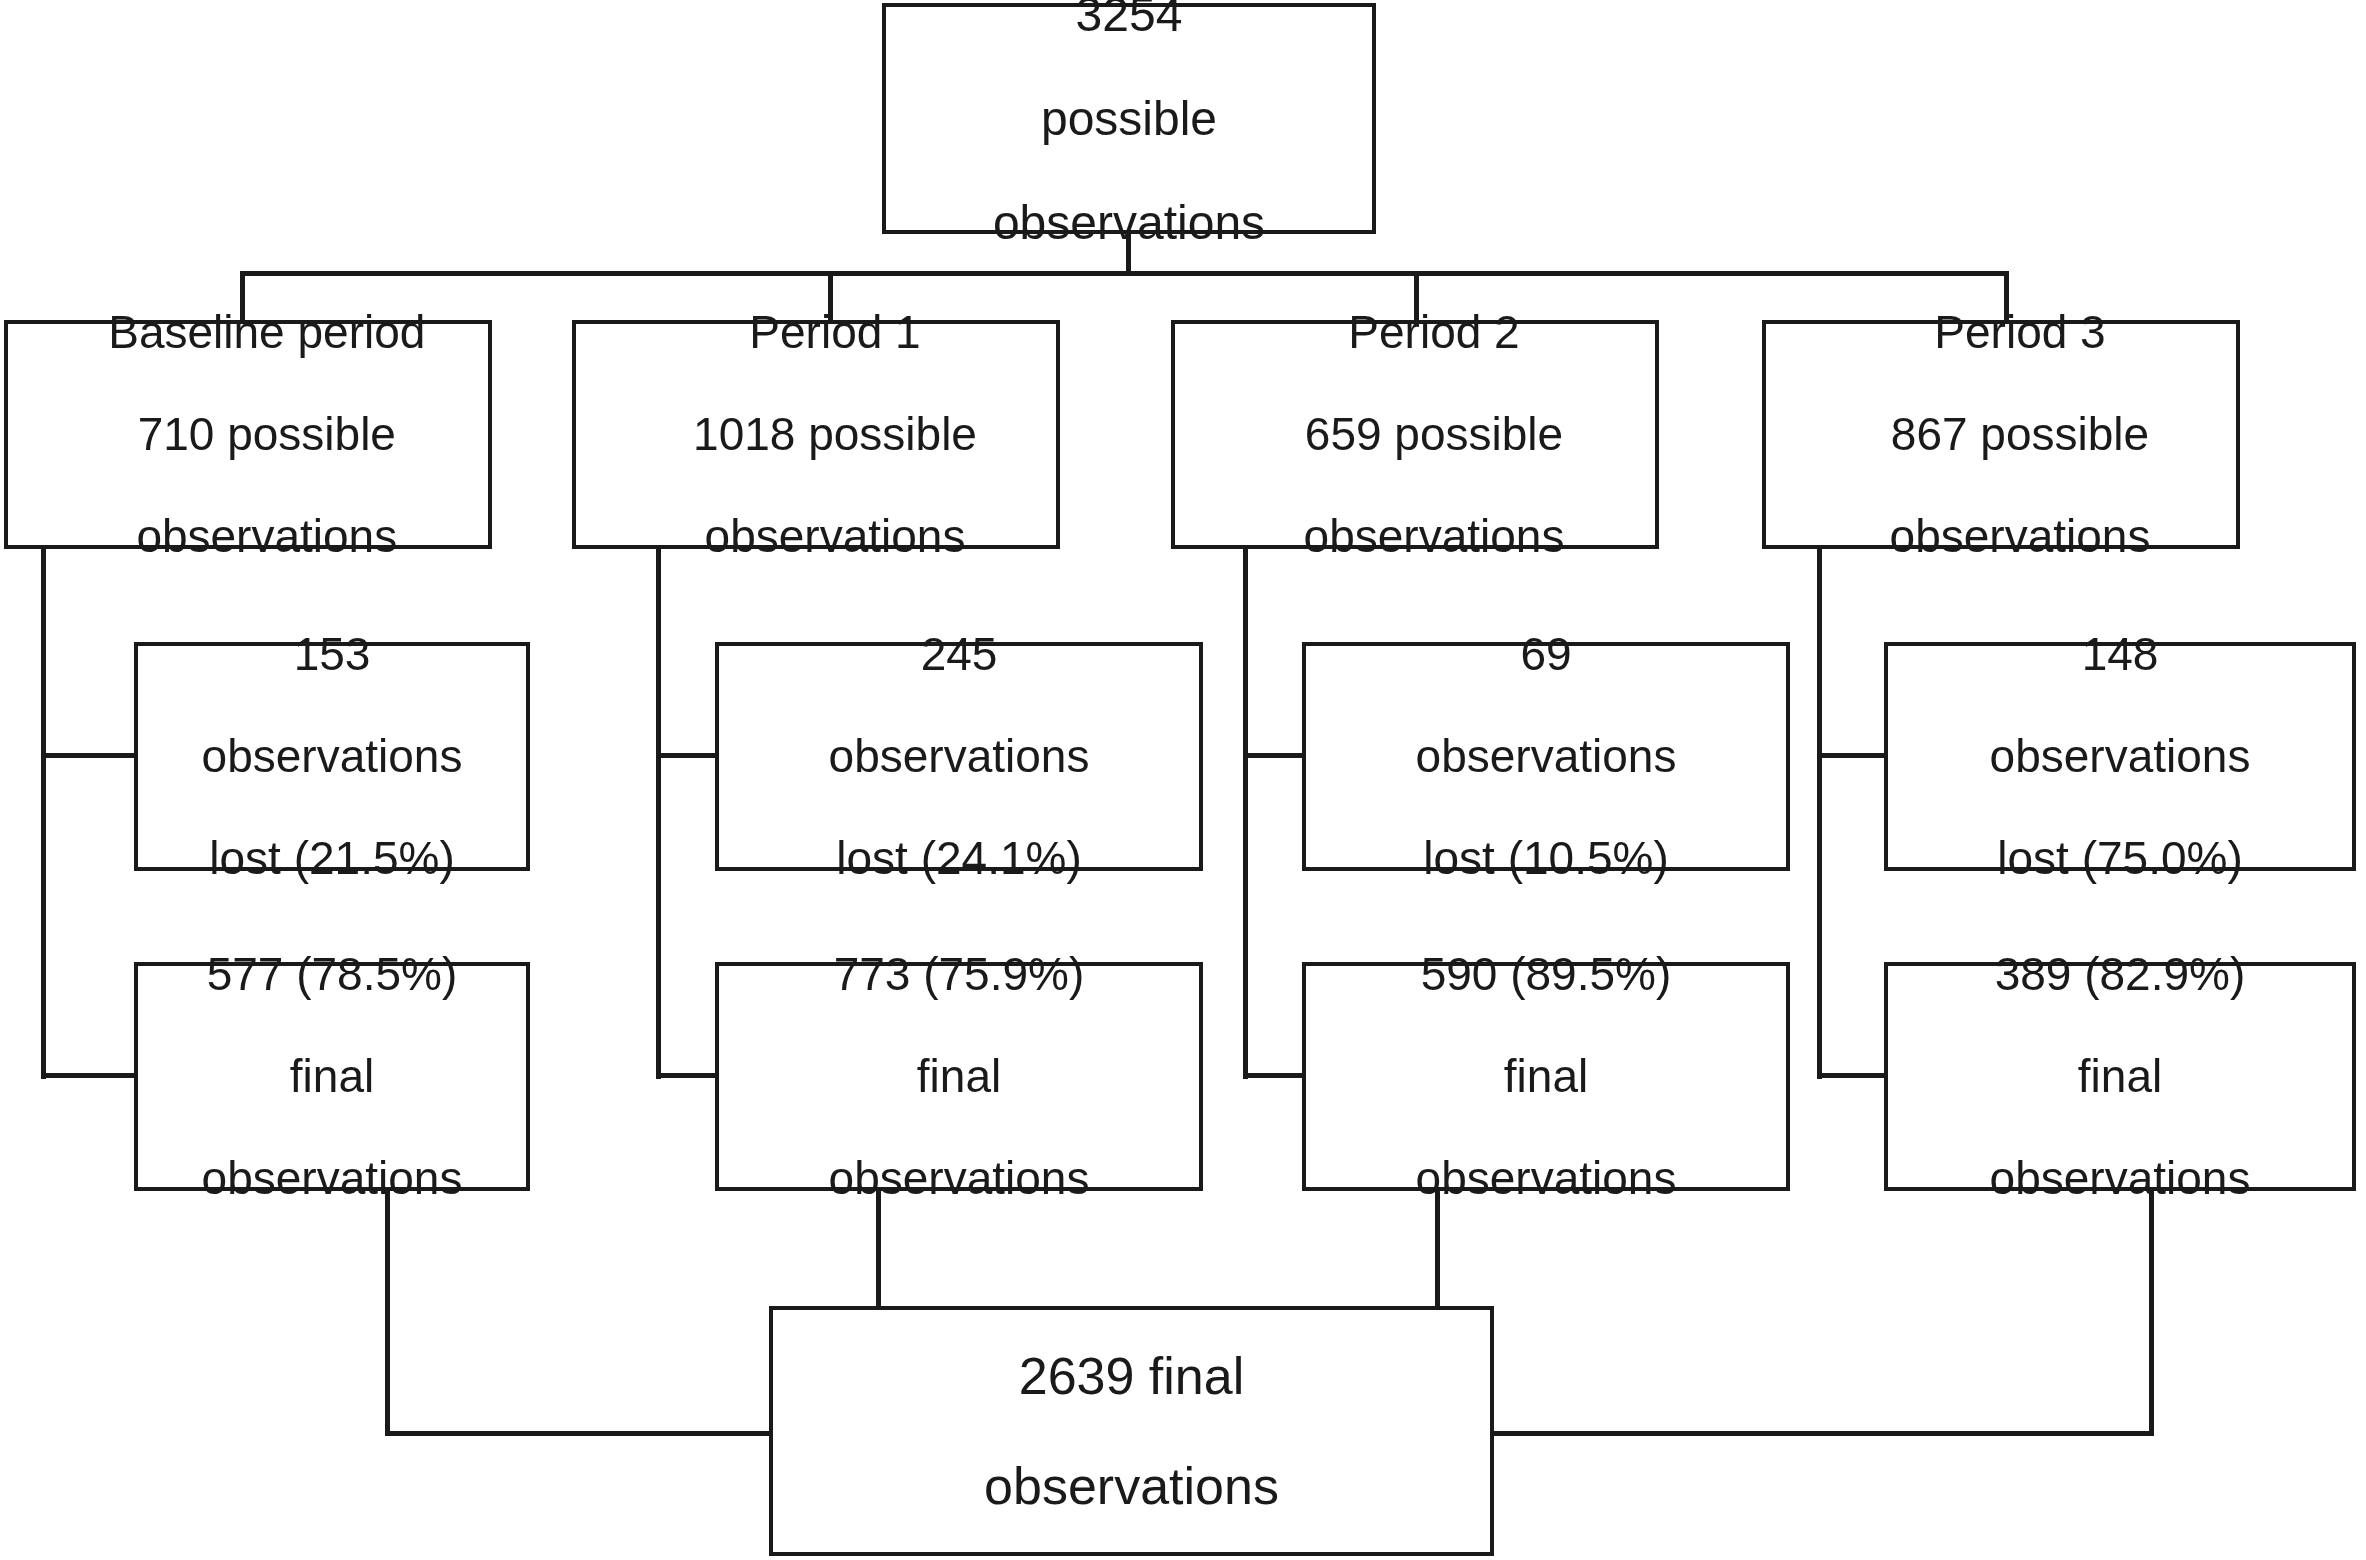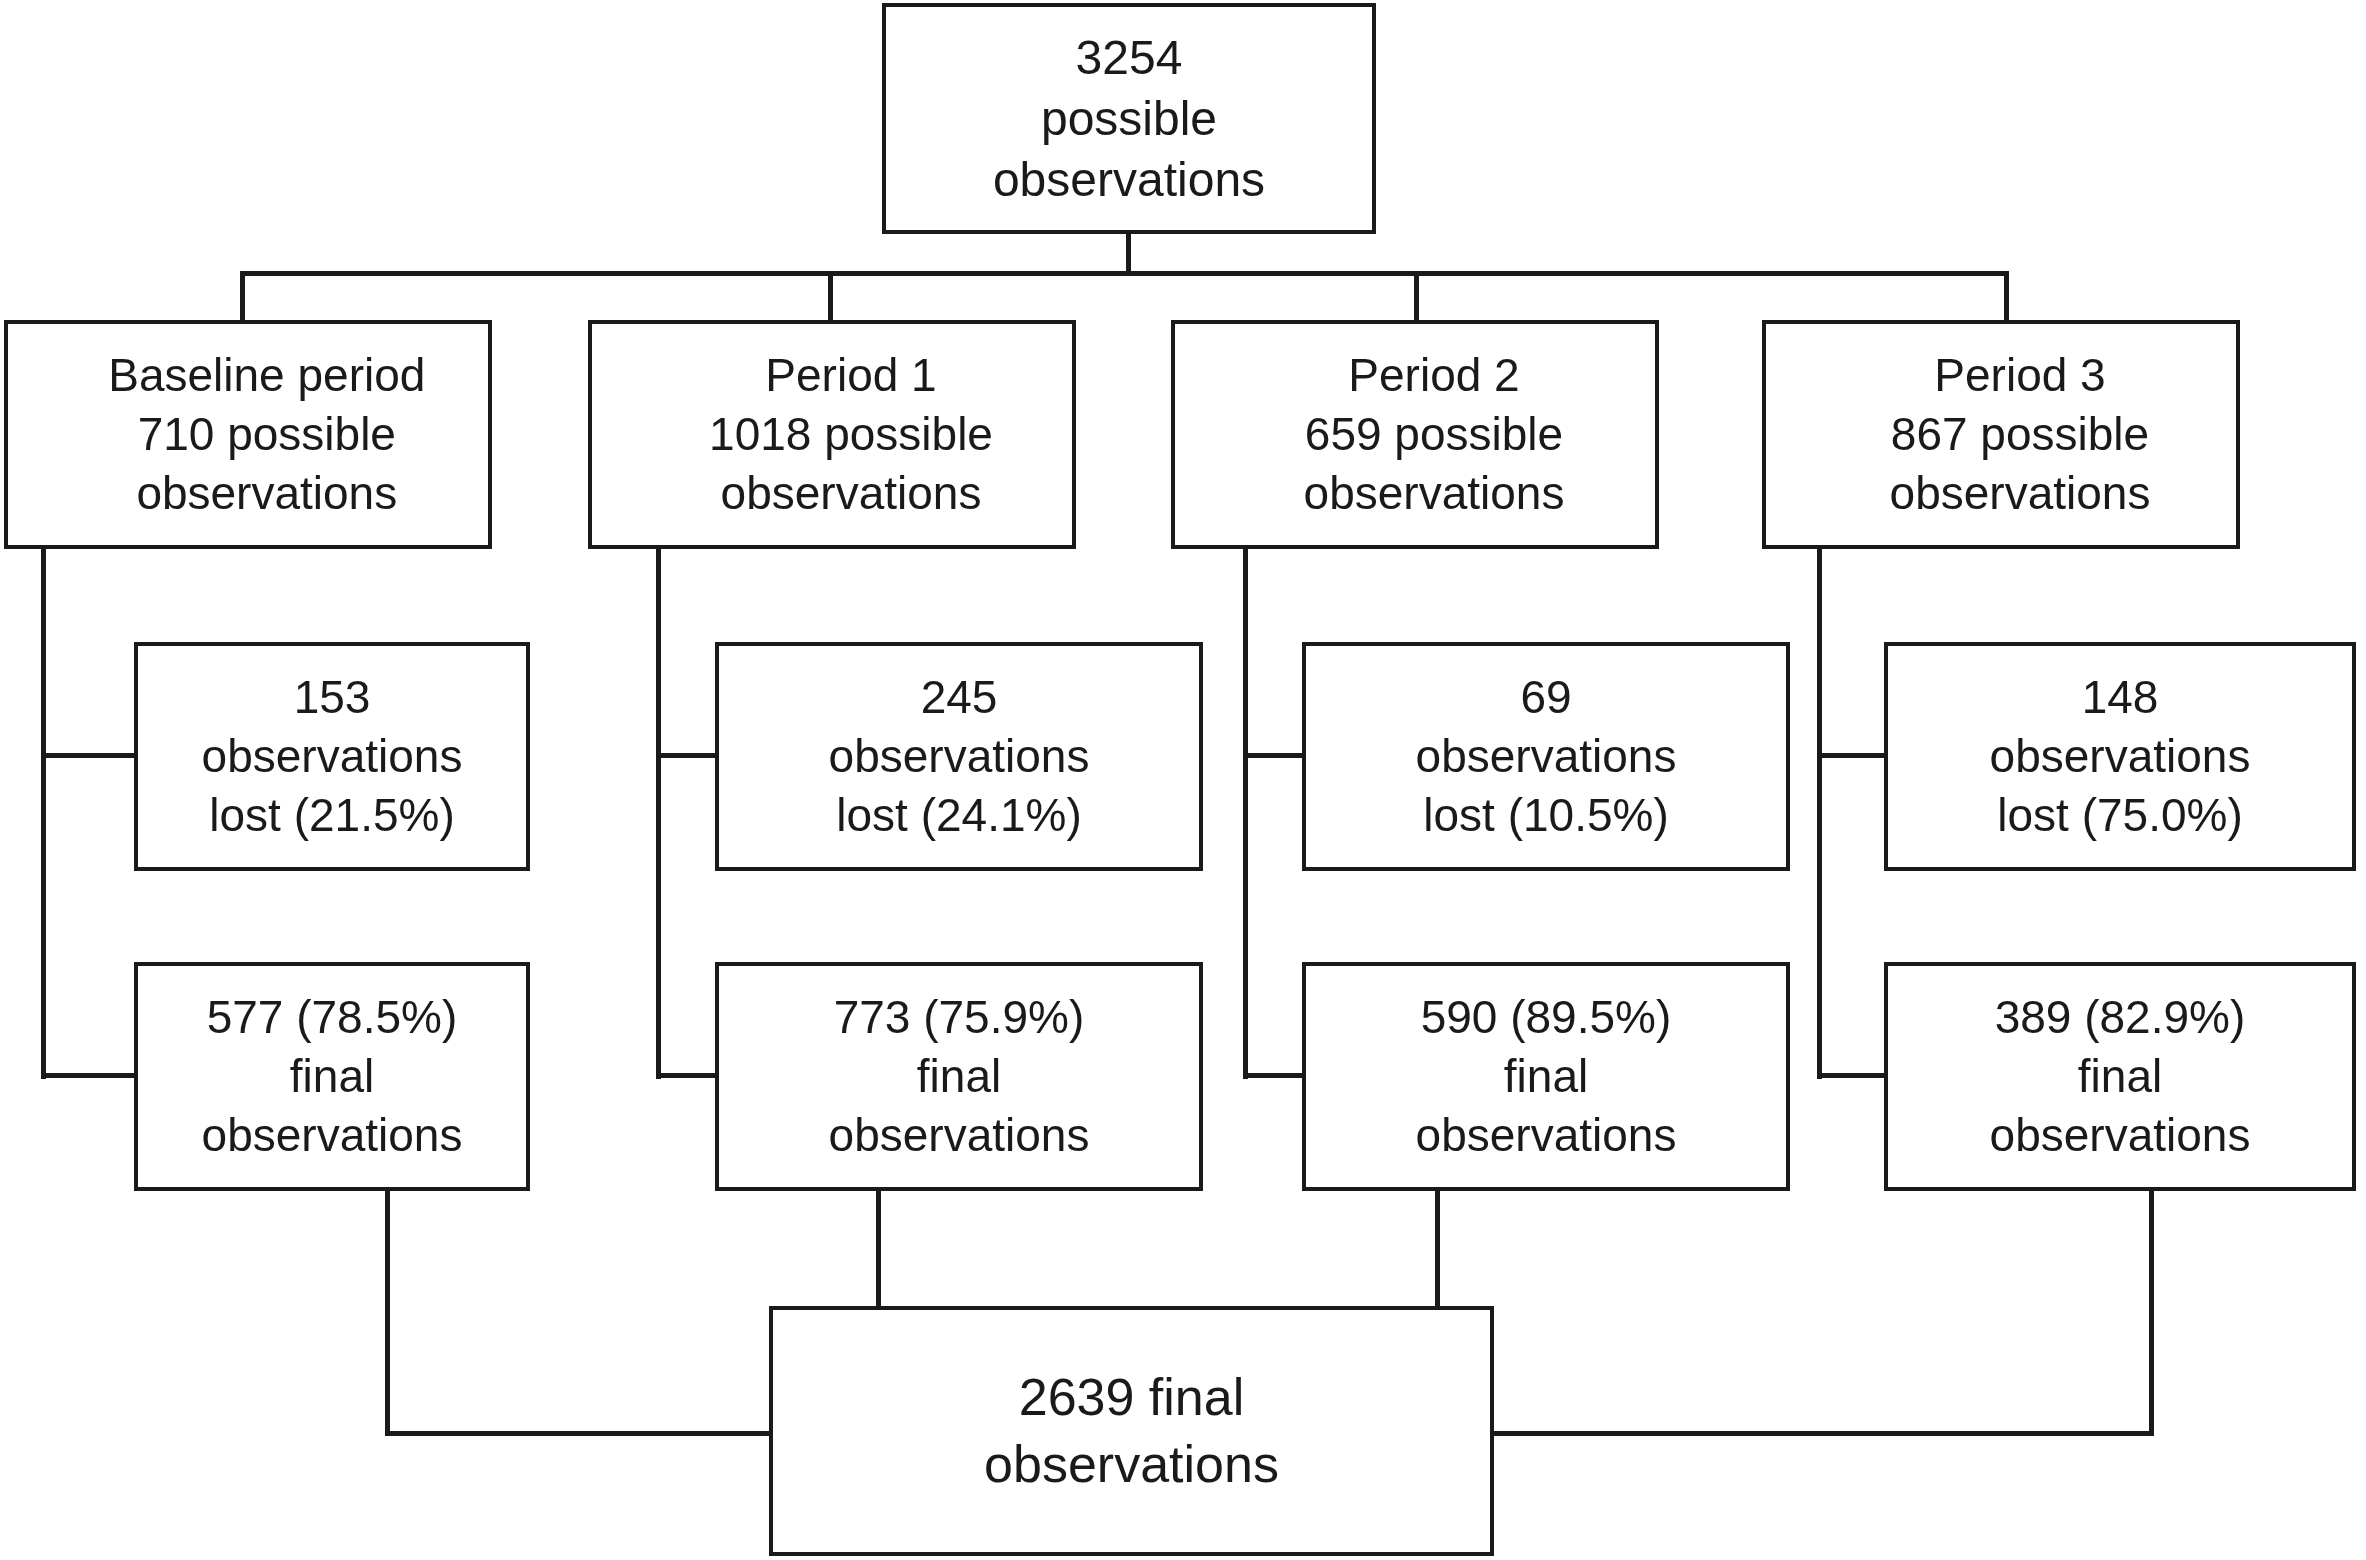--- a/index.html
+++ b/index.html
@@ -19,33 +19,34 @@
   .box {
     position: absolute;
     box-sizing: border-box;
     border: 4.8px solid #1a1a1a;
     background: #ffffff;
     display: flex;
     flex-direction: column;
     align-items: center;
     justify-content: center;
     text-align: center;
+    gap: 43px;
   }
   .line {
     position: absolute;
     background: #1a1a1a;
   }
   .txt { display: block; white-space: nowrap; }
 
   .root-box   { left: 882px;  top: 2.9px;    width: 494px; height: 231px; }
   .root-box .txt { font-size: 48px; line-height: 61px; }
 
   .period-box { top: 320px; height: 229px; padding-left: 38px; }
   .pb-0 { left: 3.8px;    width: 488px; }
-  .pb-1 { left: 588px;  width: 488px; }
+  .pb-1 { left: 572px;  width: 488px; }
   .pb-2 { left: 1171px; width: 488px; }
   .pb-3 { left: 1762px; width: 478px; }
   .period-box .title { font-size: 53px; line-height: 71px; }
   .period-box .txt   { font-size: 46px; line-height: 59px; }
 
   .lost-box  { top: 642px;  height: 229px; }
   .final-box { top: 962px; height: 229px; }
   .sb-0 { left: 134px;  width: 396px; }
   .sb-1 { left: 715px;  width: 488px; }
   .sb-2 { left: 1302px; width: 488px; }

